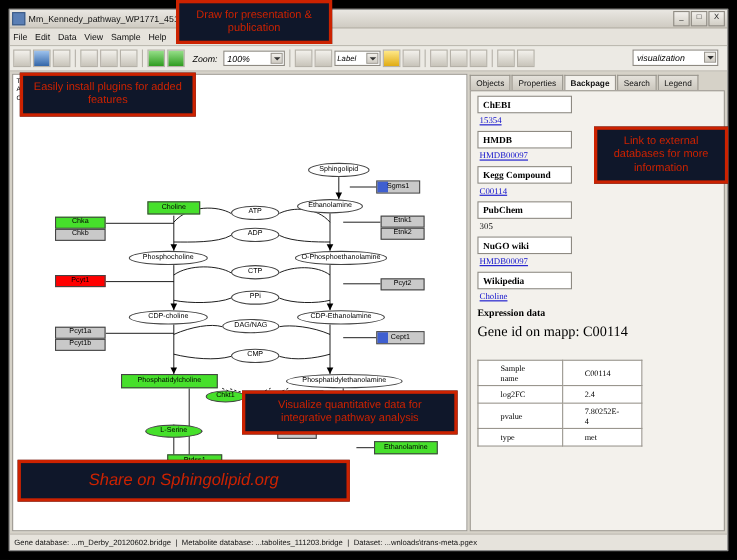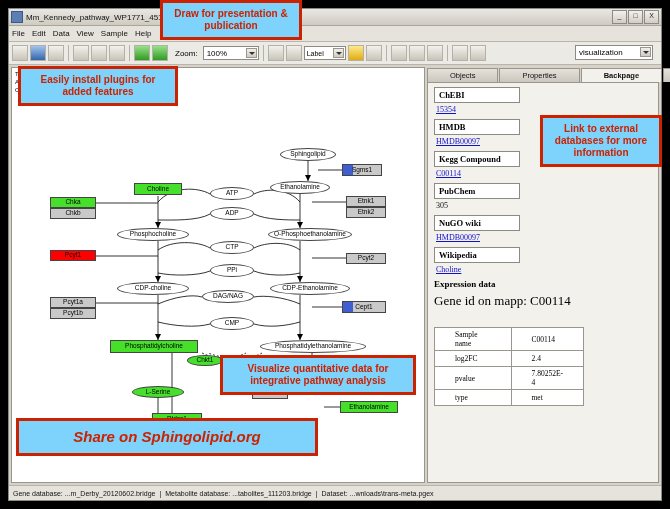--- a/index.html
+++ b/index.html
@@ -68,20 +68,21 @@
   .toolbar {
     height: 22px;
     background: #eceae4;
     border-bottom: 1px solid #b9b5ac;
     display: flex;
     align-items: center;
     padding: 0 3px;
     gap: 2px;
     flex: none;
     position: relative;
+    font-style: italic;
   }
   .tbtn {
     width: 16px; height: 16px;
     border: 1px solid #b5b1a8;
     background: linear-gradient(#fbfaf7, #ddd9d0);
     box-sizing: border-box;
     position: relative;
   }
   .tbtn.green { background: linear-gradient(#97e08a, #2f9c20); }
   .tbtn.blue { background: linear-gradient(#9fc4ef, #3466a8); }
@@ -157,21 +158,21 @@
     min-height: 0;
   }
   .tabs {
     display: flex;
     height: 15px;
     font-size: 7.5px;
     align-items: flex-end;
     flex: none;
   }
   .tab {
-    padding: 2px 22px 2px;
+    padding: 2px 5px 2px;
     background: linear-gradient(#e4e1da, #cbc7be);
     border: 1px solid #9a968e;
     border-bottom: none;
     margin-right: 1px;
     color: #111;
     margin-top: 35px;
   }
   .tab.active {
     background: #f3f1ec;
     font-weight: bold;
@@ -262,24 +263,24 @@
   .meta-title {
     position: absolute;
     left: 3px; top: 3px;
     font-size: 6px;
     color: #000;
     line-height: 1.3;
   }
   
   .callout {
     position: absolute;
-    background: #7dd3fc;
+    background: #0f172a;
     border: 3px solid #cc2200;
     color: #cc2200;
-    font-weight: bold;
+    font-weight: normal;
     text-align: center;
     font-size: 10px;
     line-height: 1.2;
     padding: 5px 6px;
     box-sizing: border-box;
     z-index: 30;
   }
   #callout-draw { left: 160px; top: 0px; width: 142px; }
   #callout-plugins { left: 18px; top: 66px; width: 160px; }
   #callout-external { left: 540px; top: 115px; width: 122px; }

